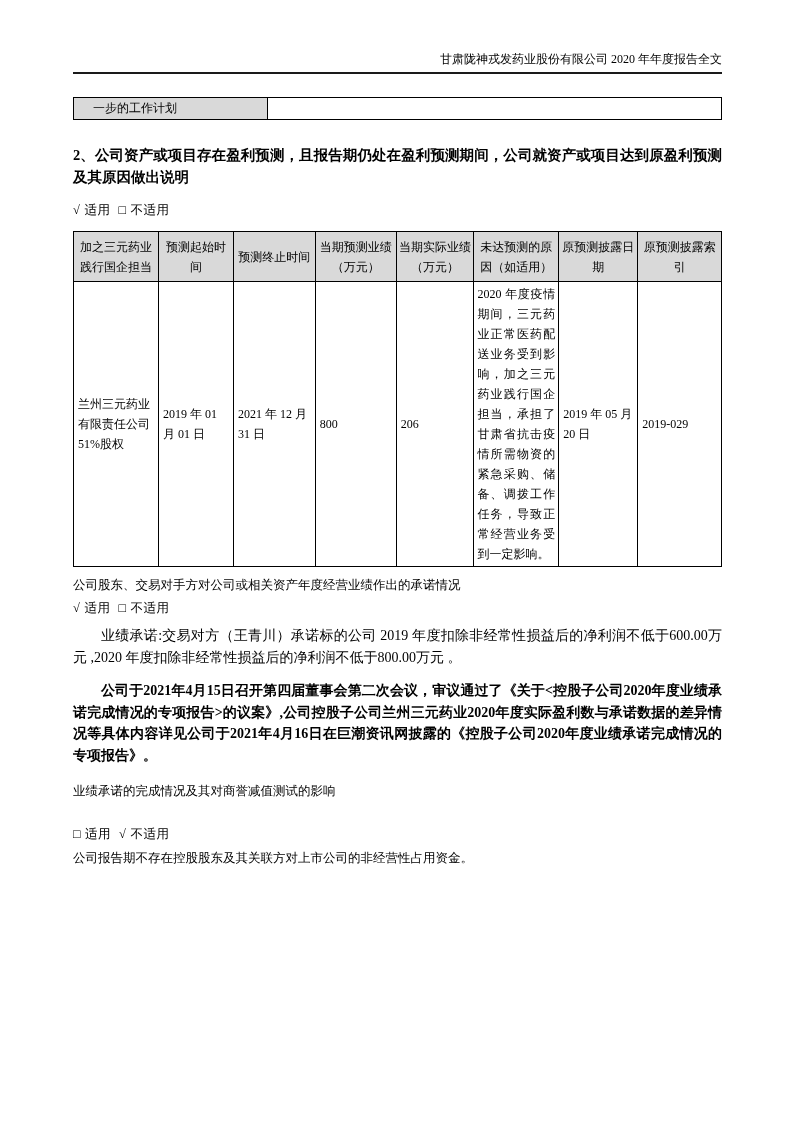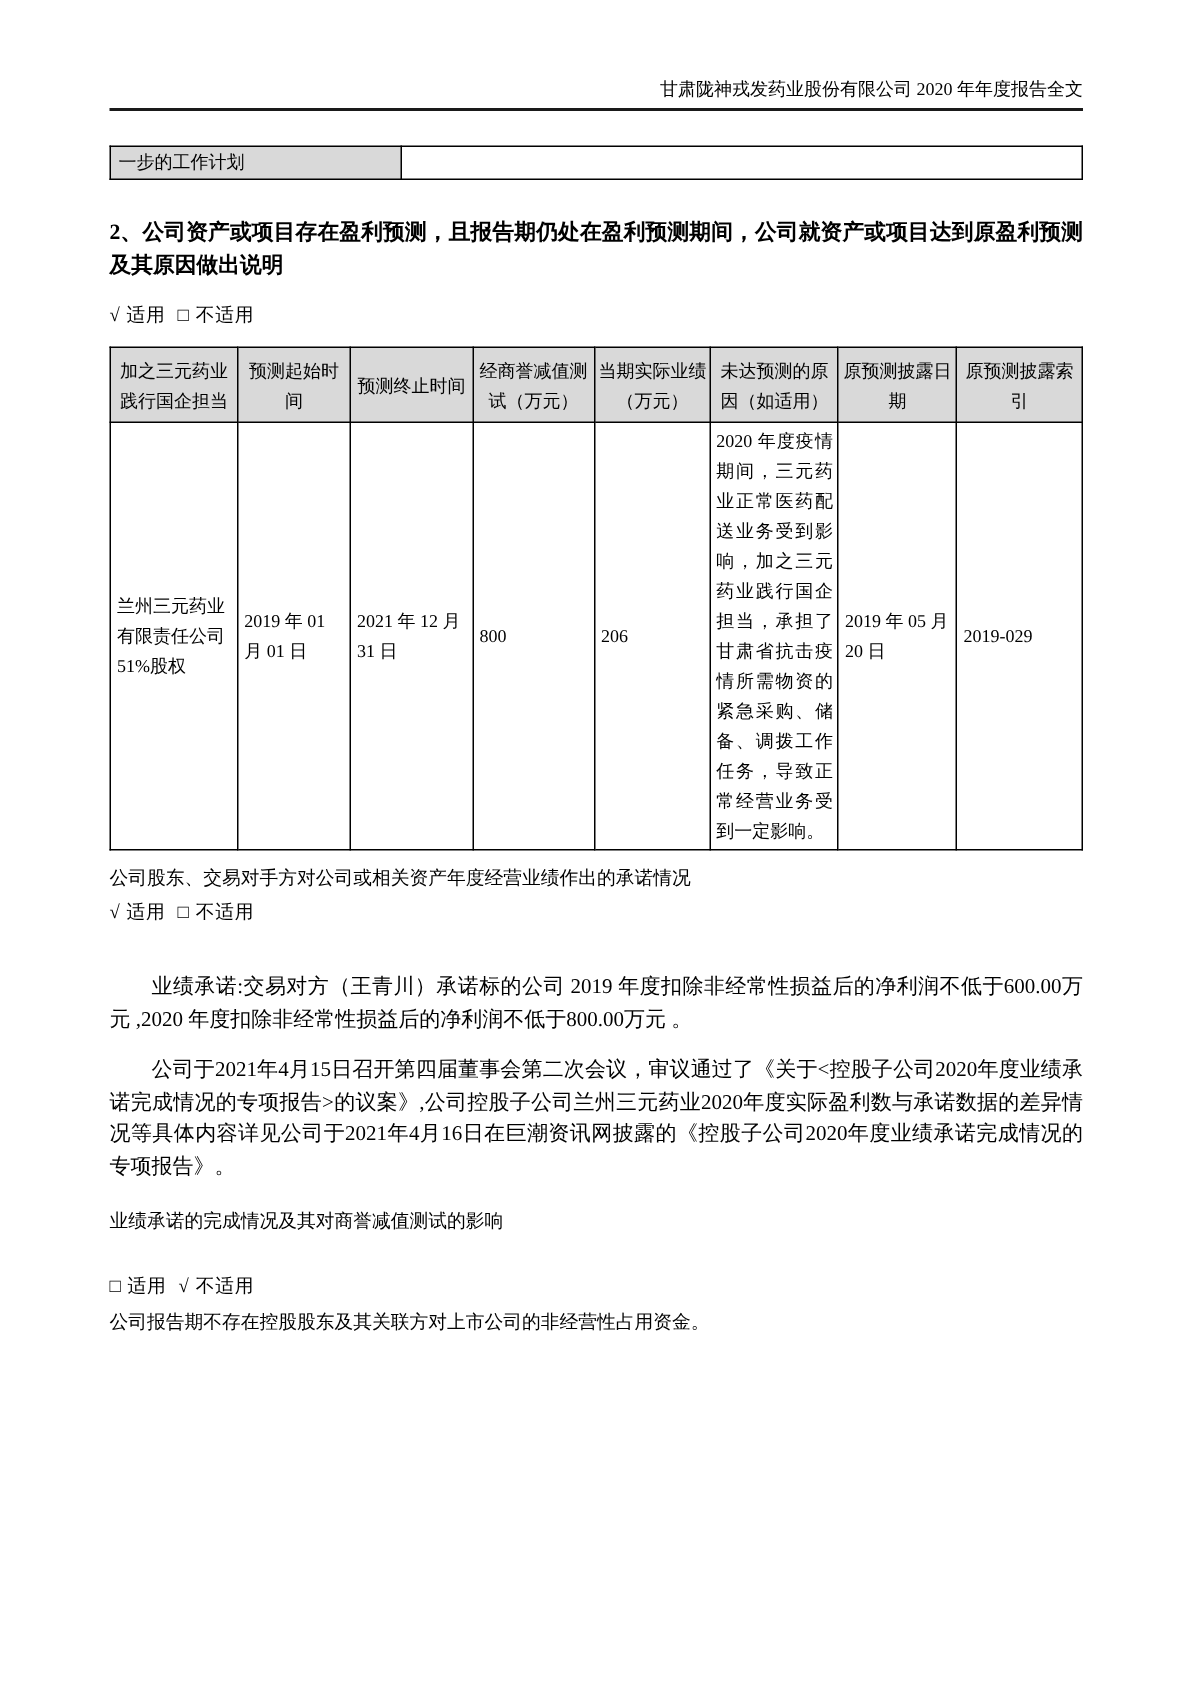--- a/index.html
+++ b/index.html
@@ -31,21 +31,21 @@
     width:100%;
     margin-top:23px;
     border-collapse:collapse;
     border:1.5px solid #000;
     table-layout:fixed;
   }
   .wp-table td {
     border:1px solid #000;
     font-size:12px;
     line-height:15px;
-    padding:3px 5px;
+    padding:3px 19px;
   }
   .wp-table td.wp-label { width:30%; background:#d9d9d9; }
   .wp-table td.wp-value { background:#ffffff; }
   
   .section-title {
     margin-top:24px;
     font-size:14.5px;
     font-weight:bold;
     line-height:22px;
     text-align:justify;
@@ -105,22 +105,22 @@
   .line-commit-intro { margin-top:11px; }
   .line-goodwill     { margin-top:18px; }
   .line-final        { margin-top:9px; }
   
   .para {
     font-size:14px;
     line-height:21.5px;
     text-align:justify;
     text-indent:28px;
   }
-  .para-1 { margin-top:32px; }
-  .para-2 { margin-top:12px; }
+  .para-1 { margin-top:9px; }
+  .para-2 { margin-top:12px;font-weight:bold; }
   .para-3 { margin-top:6px; }
   
   .page-number {
     position:absolute;
     top:1039px;
     right:74px;
     font-size:12.5px;
     line-height:15px;
   }
 </style>
@@ -157,21 +157,21 @@
       <col style="width:12.0%">
         <col style="width:13.1%">
         <col style="width:12.2%">
         <col style="width:12.9%">
     </colgroup>
     <thead>
       <tr>
         <th>加之三元药业践行国企担当</th>
         <th>预测起始时间</th>
         <th>预测终止时间</th>
-        <th>经商誉减值测试（万元）</th>
+        <th>当期预测业绩（万元）</th>
         <th>当期实际业绩（万元）</th>
         <th>未达预测的原因（如适用）</th>
         <th>原预测披露日期</th>
         <th>原预测披露索引</th>
       </tr>
     </thead>
     <tbody>
       <tr>
         <td>兰州三元药业有限责任公司51%股权</td>
         <td>2019 年 01 月 01 日</td>

